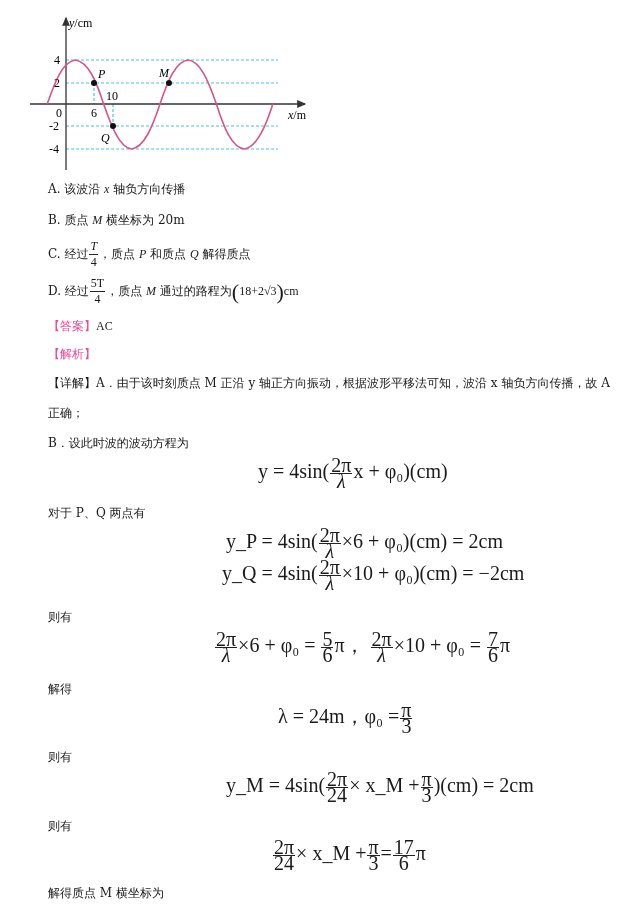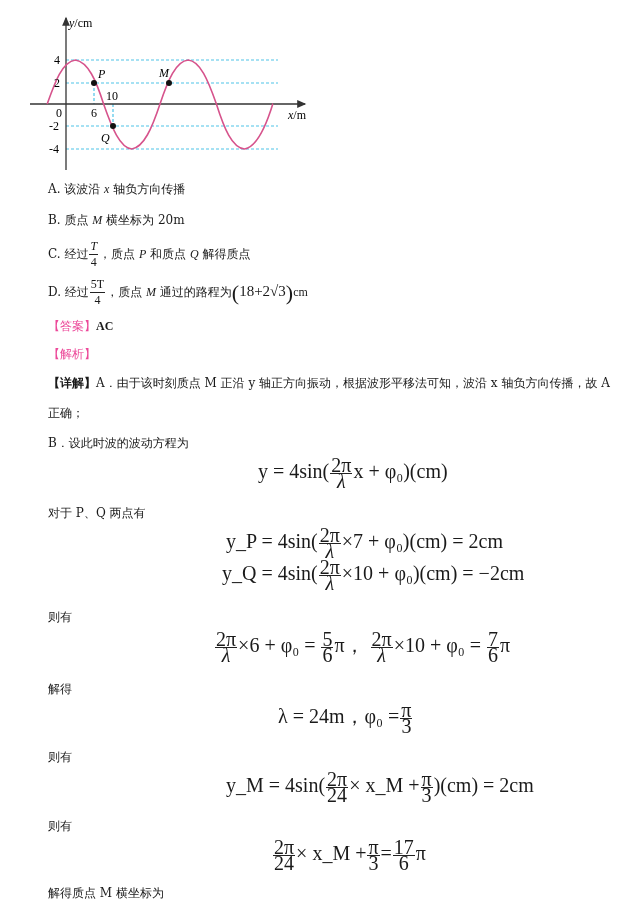--- a/index.html
+++ b/index.html
@@ -3,21 +3,21 @@
 <meta charset="utf-8">
 <style>
   html,body{margin:0;padding:0;background:#ffffff;}
   body{width:643px;height:922px;position:relative;overflow:hidden;
        font-family:"DejaVu Serif","Liberation Serif",serif;color:#1a1a1a;font-size:12px;}
   .abs{position:absolute;}
   .line{position:absolute;left:48px;white-space:nowrap;font-size:12px;line-height:16px;}
   .it{font-style:italic;font-family:"Liberation Serif",serif;}
   .rm{font-family:"Liberation Serif",serif;}
   .blue{color:#ec4899;}
-  .bold{font-weight:bold;}
+  .bold{font-weight:normal;}
   .frac{display:inline-flex;flex-direction:column;align-items:center;vertical-align:middle;
         font-family:"Liberation Serif",serif;line-height:15px;margin:0 1px;}
   .frac .num{border-bottom:1px solid #222;padding:0 1px;}
   .frac .den{padding:0 1px;}
   .eq{position:absolute;white-space:nowrap;font-family:"Liberation Serif",serif;font-size:20px;}
   .big{font-size:22px;vertical-align:middle;font-family:"Liberation Serif",serif;}
   svg text{font-family:"Liberation Serif",serif;}
 </style>
 </head>
 <body>
@@ -70,21 +70,21 @@
 <div class="line" style="top:236px;line-height:36px">
   <span>C. 经过</span><span class="frac">
       <span class="num it">T</span>
       <span class="den">4</span>
     </span><span>，质点 </span><span class="it">P</span><span> 和质点 </span><span class="it">Q</span><span> 解得质点</span>
 </div>
 <div class="line" style="top:273px;line-height:36px">
   <span>D. 经过</span><span class="frac">
       <span class="num">5T</span>
       <span class="den">4</span>
-    </span><span>，质点 </span><span class="it">M</span><span> 通过的路程为</span><span class="big">(</span><span class="rm" style="font-size:15px">18+2√3</span><span class="big">)</span><span class="rm">cm</span>
+    </span><span>，质点 </span><span class="it">M</span><span> 通过的路程为</span><span class="big">(</span><span class="rm" style="font-size:12px">18+2√3</span><span class="big">)</span><span class="rm">cm</span>
 </div>
 
 <div class="line" style="top:318px">
   <span class="blue">【答案】</span><span class="bold rm">AC</span>
 </div>
 <div class="line blue" style="top:346px">【解析】</div>
 
 <div class="line" style="top:375px">
   <span class="bold">【详解】</span><span>A．由于该时刻质点 M 正沿 y 轴正方向振动，根据波形平移法可知，波沿 x 轴负方向传播，故 A</span>
 </div>
@@ -97,21 +97,21 @@
       <span class="den it">λ</span>
     </span><span>x + φ₀)(cm)</span>
 </div>
 
 <div class="line" style="top:505px">对于 P、Q 两点有</div>
 
 <div class="eq" style="left:226px;top:528px">
   <span>y_P = 4sin(</span><span class="frac">
       <span class="num">2π</span>
       <span class="den it">λ</span>
-    </span><span>×7 + φ₀)(cm) = 2cm</span>
+    </span><span>×6 + φ₀)(cm) = 2cm</span>
 </div>
 <div class="eq" style="left:222px;top:560px">
   <span>y_Q = 4sin(</span><span class="frac">
       <span class="num">2π</span>
       <span class="den it">λ</span>
     </span><span>×10 + φ₀)(cm) = −2cm</span>
 </div>
 
 <div class="line" style="top:609px">则有</div>
 

